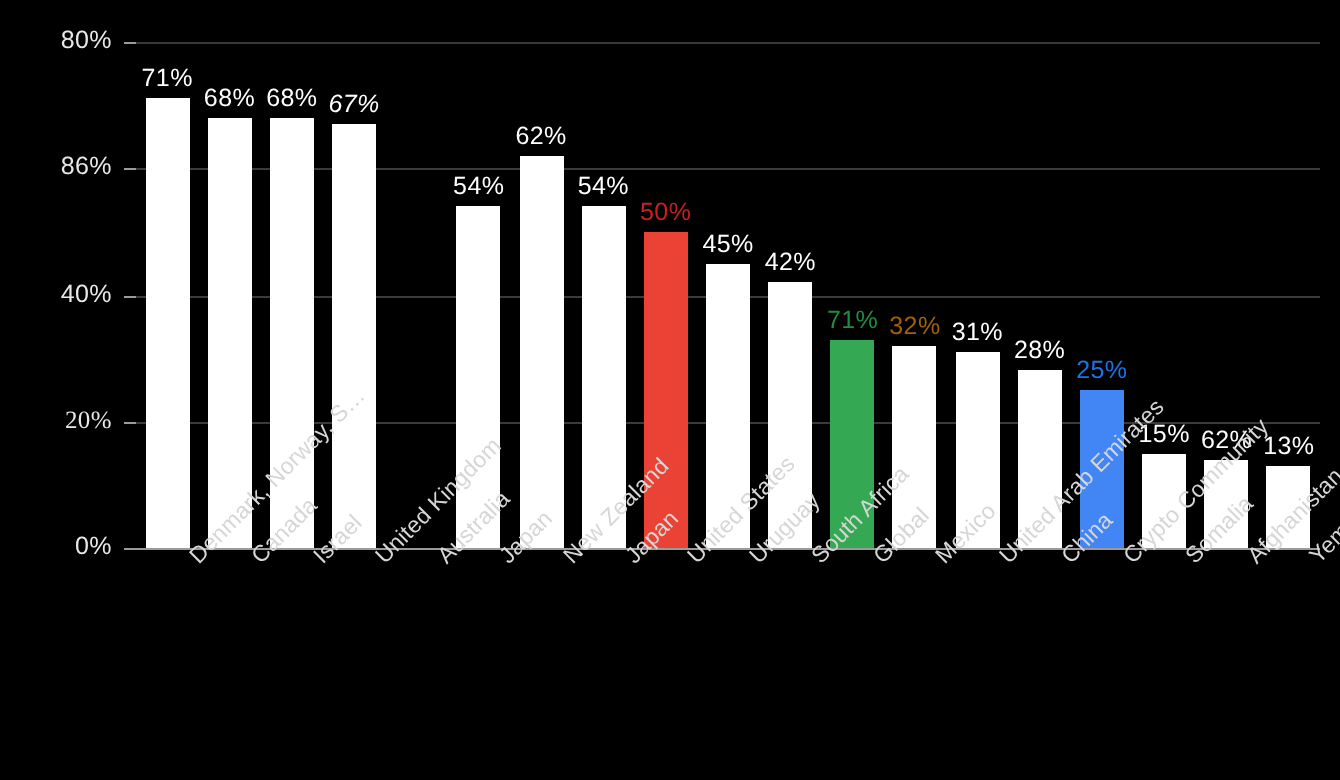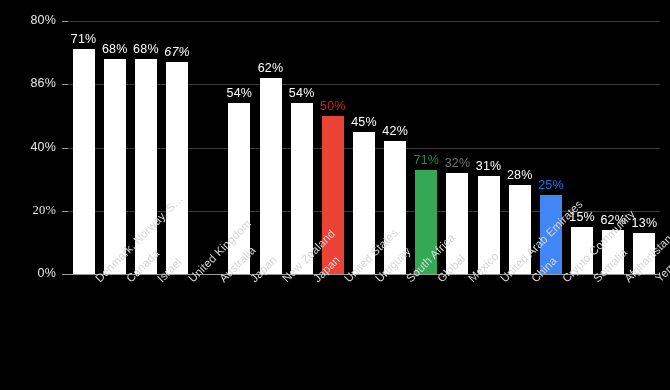--- a/index.html
+++ b/index.html
@@ -135,21 +135,21 @@
         <div class="bar-slot" style="left: 316.158px; width: 22px;">
           <div class="bar" title="South Africa: 42%" style="height: 132.825px; background: rgb(255, 255, 255);"></div>
           <div class="bar-value" style="bottom: 135.825px; color: rgb(255, 255, 255); text-align: center;">42%</div>
         </div>
         <div class="bar-slot" style="left: 347.316px; width: 22px;">
           <div class="bar" title="Global: 33%" style="height: 104.362px; background: rgb(52, 168, 83);"></div>
           <div class="bar-value" style="bottom: 107.362px; color: rgb(30, 142, 62);">71%</div>
         </div>
         <div class="bar-slot" style="left: 378.474px; width: 22px;">
           <div class="bar" title="Mexico: 32%" style="height: 101.2px; background: rgb(255, 255, 255);"></div>
-          <div class="bar-value" style="bottom: 104.2px; color: #737373;">32%</div>
+          <div class="bar-value" style="bottom: 104.2px; color: #a16207;">32%</div>
         </div>
         <div class="bar-slot" style="left: 409.632px; width: 22px;">
           <div class="bar" title="United Arab Emirates: 31%" style="height: 98.0375px; background: rgb(255, 255, 255);"></div>
           <div class="bar-value" style="bottom: 101.037px; color: rgb(255, 255, 255);">31%</div>
         </div>
         <div class="bar-slot" style="left: 440.789px; width: 22px;">
           <div class="bar" title="China: 28%" style="height: 88.55px; background: rgb(255, 255, 255);"></div>
           <div class="bar-value" style="bottom: 91.55px; color: rgb(255, 255, 255);">28%</div>
         </div>
         <div class="bar-slot" style="left: 471.947px; width: 22px;">

